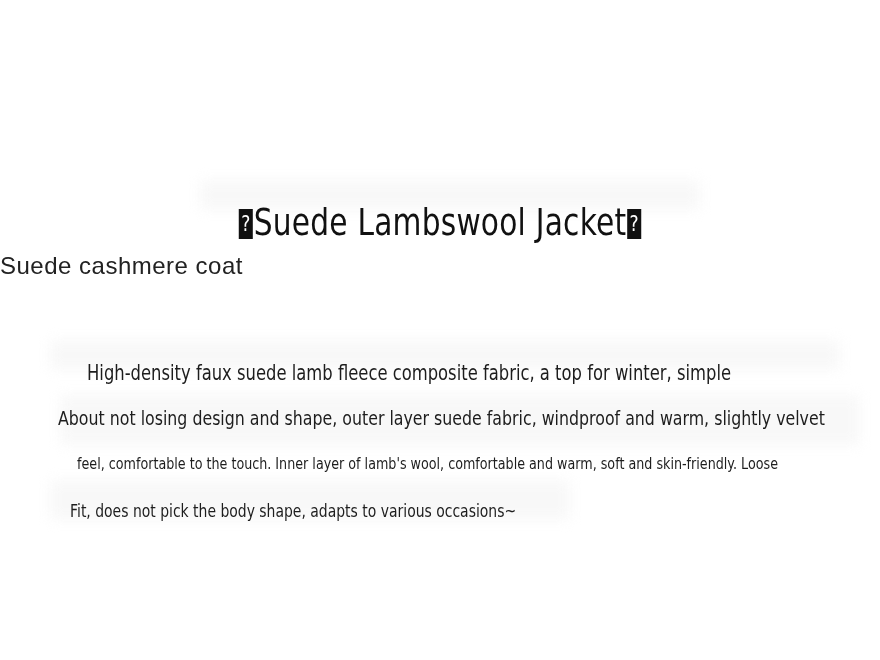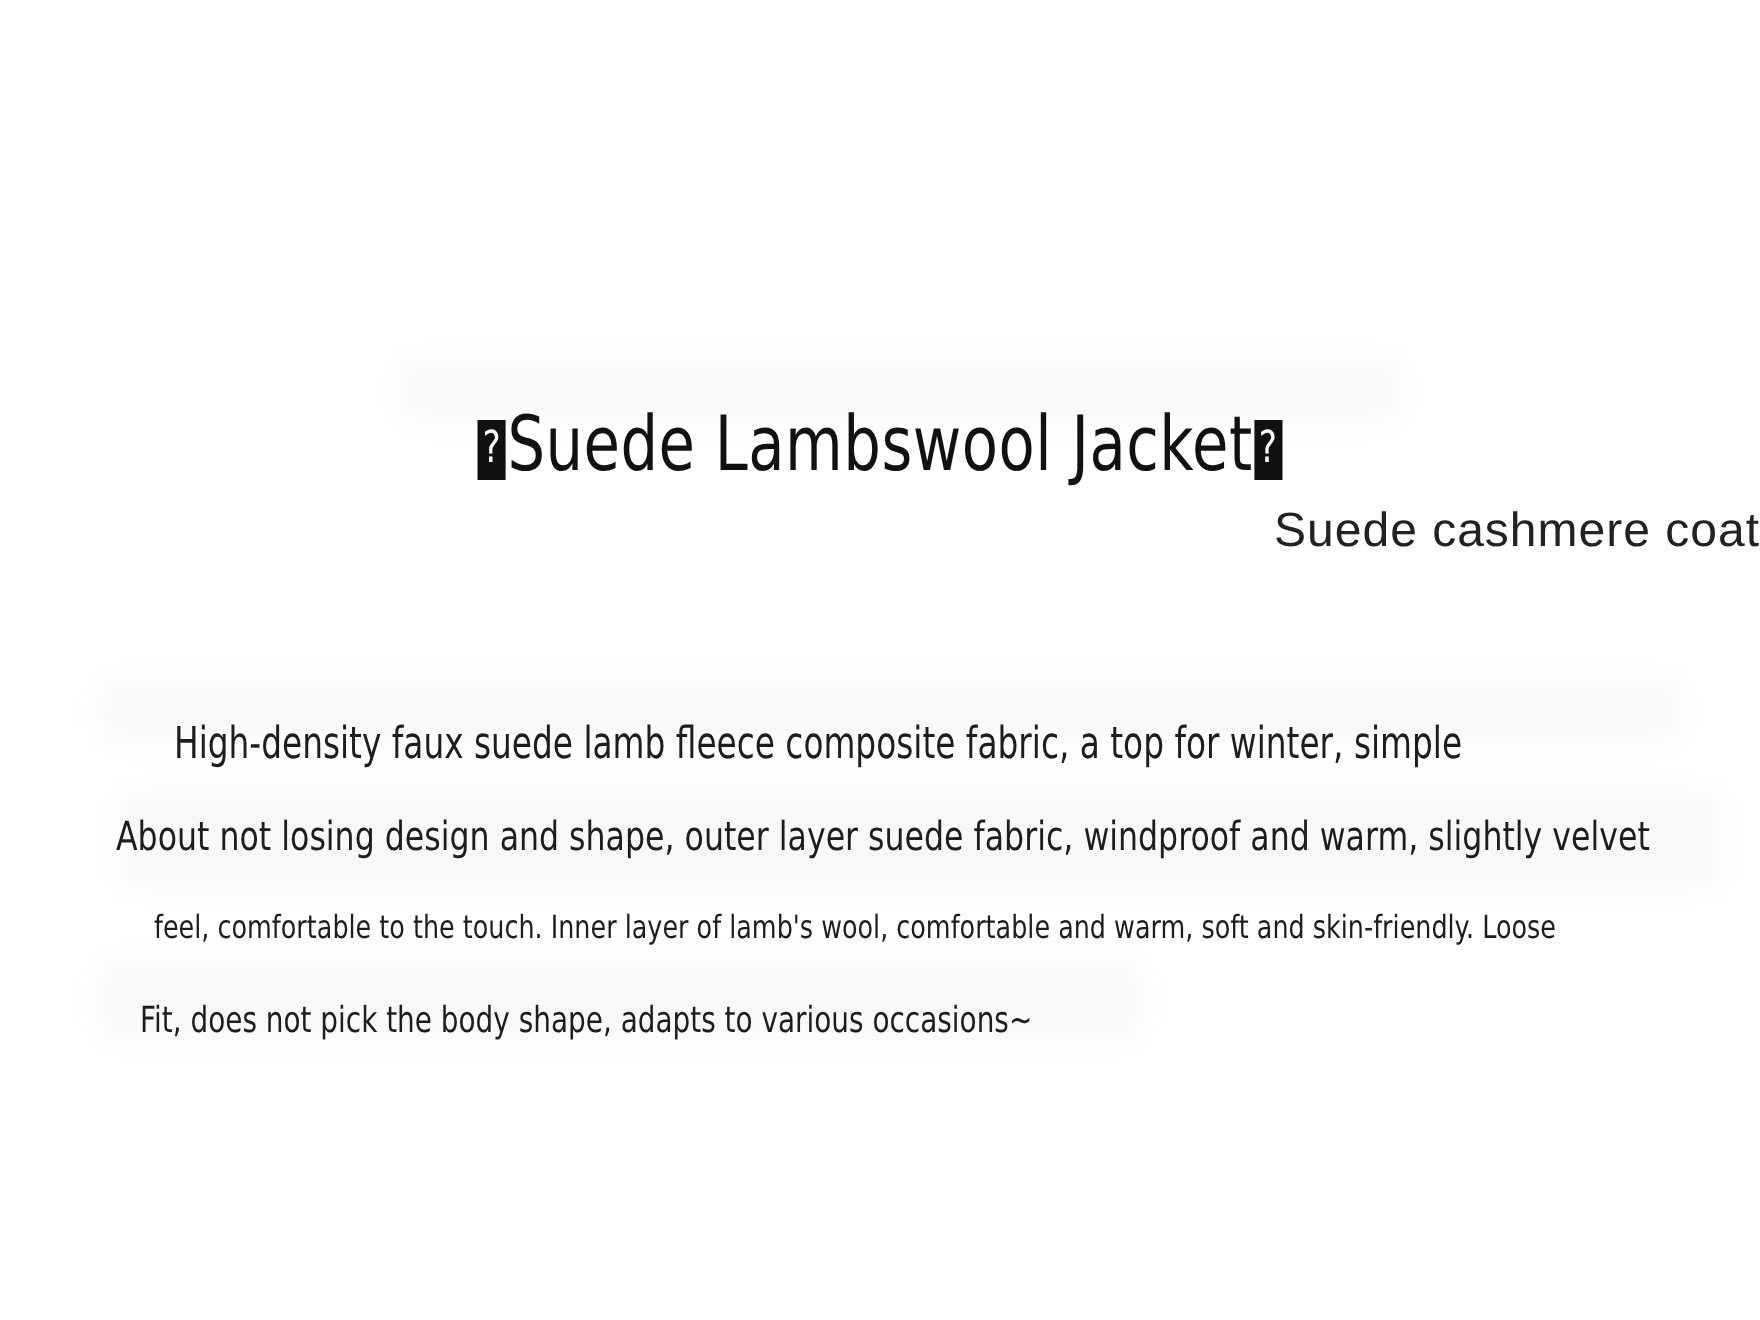--- a/index.html
+++ b/index.html
@@ -14,21 +14,21 @@
       position: absolute; left: 0; width: 880px; top: 198px; text-align: center;
       font-family: "DejaVu Sans", sans-serif; font-size: 38px; line-height: 48px;
       transform: scaleX(0.78); transform-origin: 440px 0; letter-spacing: 0.3px; color: #111;
     }
     .box {
       display: inline-block; background: #111; color: #fff; width: 18px; height: 30px;
       font-size: 22px; line-height: 30px; text-align: center; vertical-align: 4px;
       margin: 0 1px;
     }
     .subtitle {
-      position: absolute; left: 0; width: 880px; top: 251px; text-align: right;
+      position: absolute; left: 0; width: 880px; top: 251px; text-align: left;
       font-family: "Liberation Sans", sans-serif; font-size: 24px; line-height: 30px; color: #222;
       letter-spacing: 0.5px;
     }
     .line {
       position: absolute; white-space: nowrap; font-family: "DejaVu Sans", sans-serif;
       color: #1d1d1d; transform-origin: 0 0;
     }
     .l1 { left: 87px; top: 360px; font-size: 22px; transform: scaleX(0.745); }
     .l2 { left: 58px; top: 406px; font-size: 20px; transform: scaleX(0.79); }
     .l3 { left: 77px; top: 454px; font-size: 16px; transform: scaleX(0.795); }

